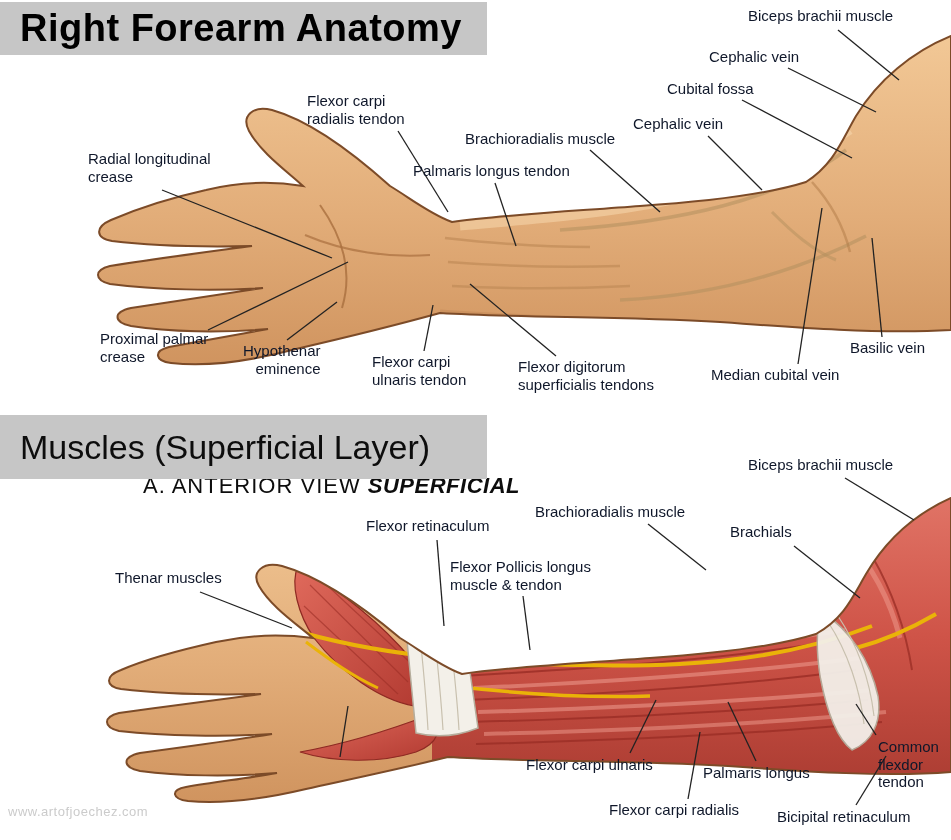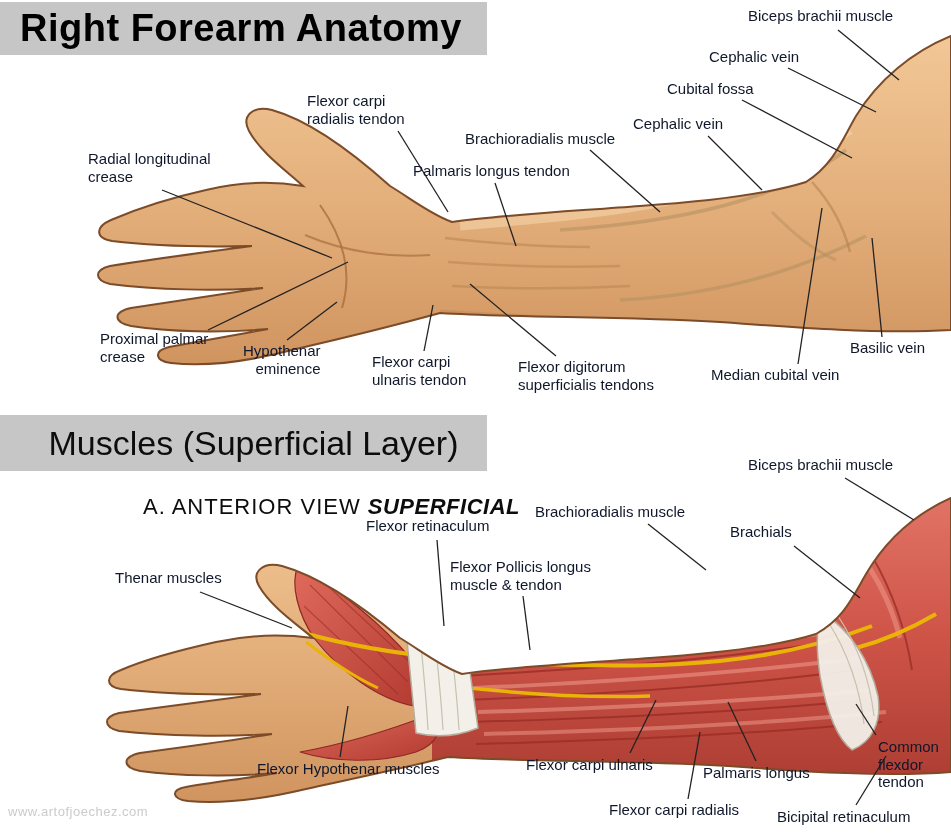--- a/index.html
+++ b/index.html
@@ -6,25 +6,25 @@
   .canvas {
     position:relative; width:951px; height:840px; overflow:hidden;
     background:#ffffff; font-family:"Liberation Sans", sans-serif;
   }
   .art { position:absolute; left:0; top:0; }
   .titlebar {
     position:absolute; left:0; background:#c6c6c6;
     display:flex; align-items:center; padding-left:20px; box-sizing:border-box; z-index:5;
   }
   .titlebar.tb-top { top:2px; width:487px; height:53px; }
-  .titlebar.tb-mid { top:415px; width:487px; height:56px;justify-content:center; }
+  .titlebar.tb-mid { top:415px; width:487px; height:64px; }
   .title-main { font-size:38px; font-weight:700; color:#000; letter-spacing:0.5px; }
   .title-mid  { font-size:34px; font-weight:400; color:#0d0d0d; }
   .subtitle {
-    position:absolute; left:143px; top:494px; font-size:22px; color:#0d0d0d;
+    position:absolute; left:143px; top:473px; font-size:22px; color:#0d0d0d;
     letter-spacing:1px; z-index:4;
   }
   .subtitle .emph { font-weight:700; font-style:italic; letter-spacing:0.5px; }
   .label {
     position:absolute; font-size:15px; line-height:1.18; color:#0f172a;
     white-space:pre-line; z-index:4;
   }
   .watermark {
     position:absolute; left:8px; top:804px; font-size:13px; color:#cbcbcb;
     letter-spacing:0.5px; z-index:4;
@@ -214,21 +214,20 @@
   <div class="label" style="left:711px;top:366px;">Median cubital vein</div>
   <div class="label" style="left:850px;top:339px;">Basilic vein</div>
 
   <div class="label" style="left:748px;top:456px;">Biceps brachii muscle</div>
   <div class="label" style="left:535px;top:503px;">Brachioradialis muscle</div>
   <div class="label" style="left:730px;top:523px;">Brachials</div>
   <div class="label" style="left:366px;top:517px;">Flexor retinaculum</div>
   <div class="label" style="left:450px;top:558px;">Flexor Pollicis longus
 muscle &amp; tendon</div>
   <div class="label" style="left:115px;top:569px;">Thenar muscles</div>
-  <div class="label" style="left:257px;top:760px;">Flexor Hypothenar muscles</div>
   <div class="label" style="left:526px;top:756px;">Flexor carpi ulnaris</div>
   <div class="label" style="left:703px;top:764px;">Palmaris longus</div>
   <div class="label" style="left:609px;top:801px;">Flexor carpi radialis</div>
   <div class="label" style="left:878px;top:738px;">Common
 flexdor
 tendon</div>
   <div class="label" style="left:777px;top:808px;">Bicipital retinaculum</div>
 
   <div class="watermark">www.artofjoechez.com</div>
 

